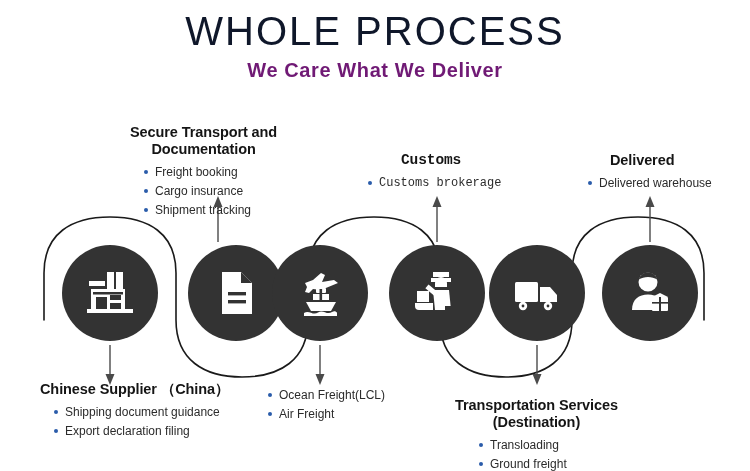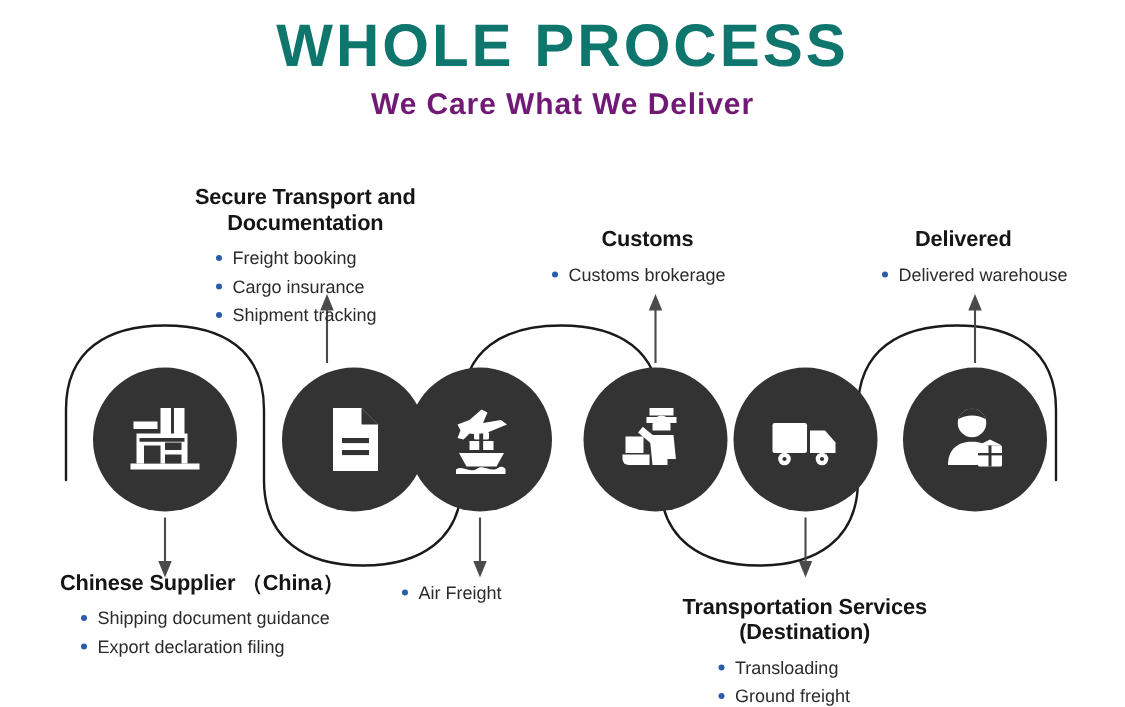--- a/index.html
+++ b/index.html
@@ -20,23 +20,23 @@
   
   .header {
     position: absolute;
     top: 8px;
     left: 0;
     width: 750px;
     text-align: center;
   }
   .title {
     font-size: 40px;
-    font-weight: 700;
+    font-weight: 400;
     letter-spacing: 2px;
-    color: #0f766e;
+    color: #0f172a;
     line-height: 46px;
     font-family: "Liberation Sans", sans-serif;
   }
   .subtitle {
     font-size: 20px;
     font-weight: 700;
     color: #701a75;
     letter-spacing: 0.6px;
     margin-top: 6px;
     line-height: 20px;
@@ -270,21 +270,21 @@
       <div>Secure Transport and</div>
       <div>Documentation</div>
     </div>
     <ul class="bullets indent-sm">
       <li>Freight booking</li>
       <li>Cargo insurance</li>
       <li>Shipment tracking</li>
     </ul>
   </div>
 
-  <div class="label-block" style="left:368px; top:152px;">
+  <div class="label-block" style="left:368px; top:152px;font-family:Liberation Mono, monospace;">
     <div class="label-title" style="margin-left:33px;">Customs</div>
     <ul class="bullets">
       <li>Customs brokerage</li>
     </ul>
   </div>
 
   <div class="label-block" style="left:588px; top:152px;">
     <div class="label-title" style="margin-left:22px;">Delivered</div>
     <ul class="bullets">
       <li>Delivered warehouse</li>
@@ -294,20 +294,21 @@
   <div class="label-block" style="left:40px; top:381px;">
     <div class="label-title">Chinese Supplier （China）</div>
     <ul class="bullets indent-sm">
       <li>Shipping document guidance</li>
       <li>Export declaration filing</li>
     </ul>
   </div>
 
   <div class="label-block" style="left:268px; top:381px;">
     <ul class="bullets">
+      <li>Ocean Freight(LCL)</li>
       <li>Air Freight</li>
     </ul>
   </div>
 
   <div class="label-block" style="left:455px; top:381px;">
     <div class="label-title center">
       <div>Transportation Services</div>
       <div>(Destination)</div>
     </div>
     <ul class="bullets indent">

